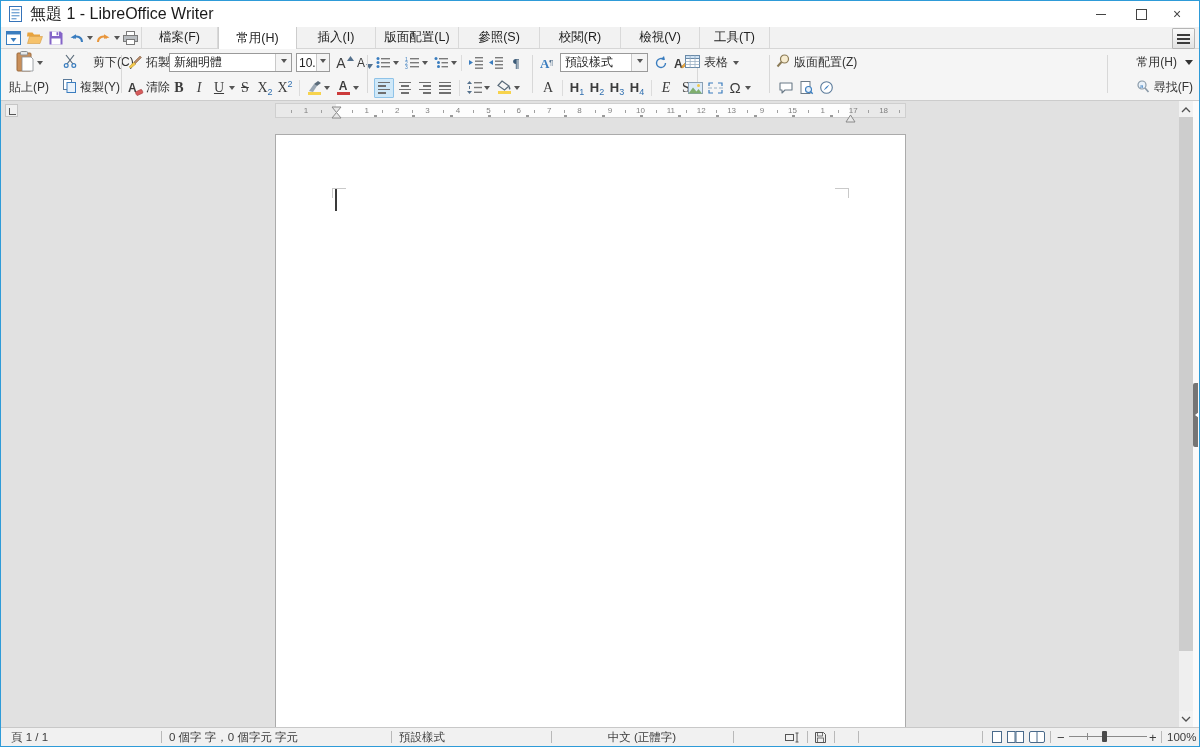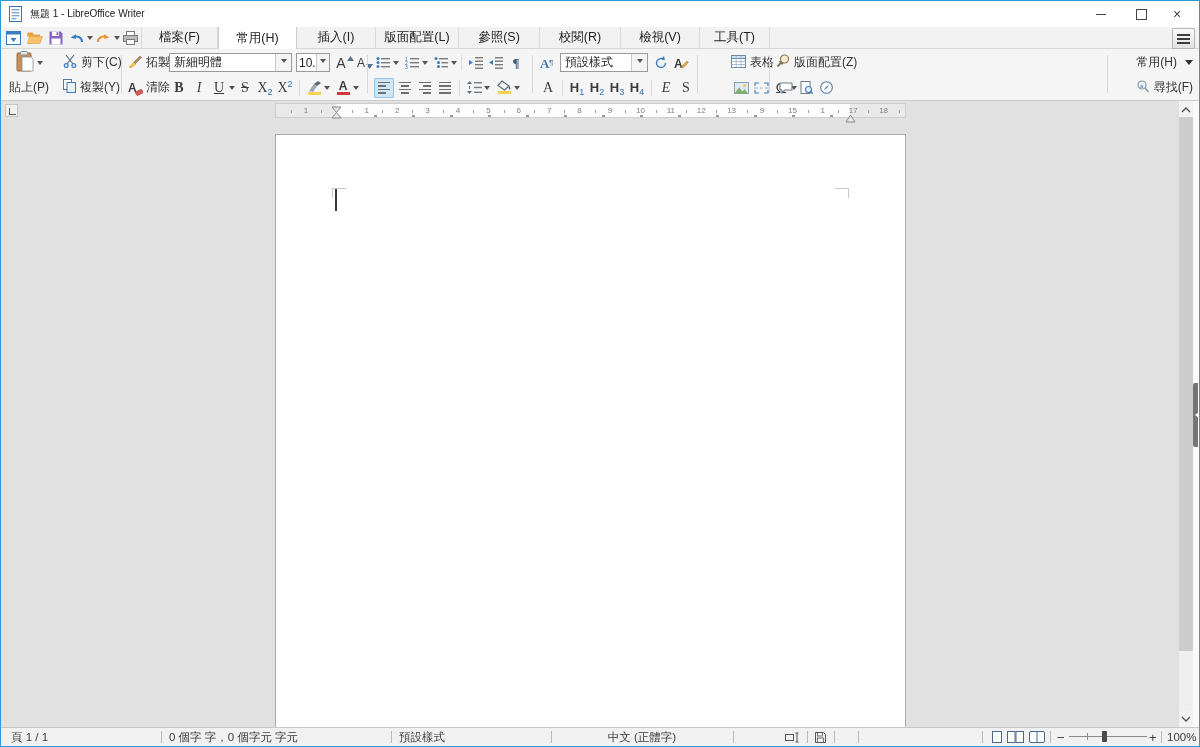--- a/index.html
+++ b/index.html
@@ -2,21 +2,21 @@
 <html><head>
 <meta charset="utf-8">
 <style>
   html,body{margin:0;padding:0;background:#fff;}
   .app{position:relative;width:1200px;height:747px;box-sizing:border-box;border:1px solid #2e9bd8;
        background:#f3f3f3;font-family:"Liberation Sans","DejaVu Sans",sans-serif;overflow:hidden;
        -webkit-font-smoothing:antialiased;color:#3c3c3c;}
   
   .titlebar{position:absolute;left:0;top:0;width:100%;height:26px;background:#fff;display:flex;align-items:center;}
   .title-ic{margin:0 8px 0 8px;display:inline-flex;}
-  .title-txt{font-size:10px;color:#1a1a1a;}
+  .title-txt{font-size:16px;color:#1a1a1a;}
   .wc{position:absolute;top:0;height:26px;width:44px;display:flex;align-items:center;justify-content:center;color:#444;}
   .wc-min{right:76px}.wc-max{right:36px}.wc-close{right:0}
   .minbar{width:10px;height:1px;background:#444;}
   .maxbox{width:9px;height:9px;border:1px solid #444;}
   .closex{font-size:14px;color:#444;line-height:1;}
   
   .tabrow{position:absolute;left:0;top:26px;width:100%;height:22px;background:#f2f2f2;border-bottom:1px solid #d6d6d6;box-sizing:border-box;}
   .qbar{position:absolute;left:2px;top:0;height:21px;display:flex;align-items:center;}
   .qbtn{display:inline-flex;align-items:center;justify-content:center;height:20px;padding:0 2px;margin:0 1px;}
   .cv{width:0;height:0;border:3px solid transparent;border-top:4px solid #555;margin-top:4px;}
@@ -206,21 +206,21 @@
 
     <div class="g" style="left:62px">
       <div class="r1">
         <span>
           <svg width="14" height="14" viewBox="0 0 14 14">
               <path d="M3 1l7 9M11 1L4 10" stroke="#5a6b7a" stroke-width="1.2" fill="none"></path>
               <circle cx="3.2" cy="11.5" r="1.9" fill="none" stroke="#3a7dbf" stroke-width="1.2"></circle>
               <circle cx="10.8" cy="11.5" r="1.9" fill="none" stroke="#3a7dbf" stroke-width="1.2"></circle>
             </svg>
         </span>
-        <span class="lbl" style="margin-left:4px">剪下(C)</span>
+        <span class="lbl" style="margin-left:16px">剪下(C)</span>
       </div>
       <div class="r2">
         <span>
           <svg width="13" height="14" viewBox="0 0 13 14">
               <rect x="0.5" y="0.5" width="8" height="10" fill="#fff" stroke="#5a7a9a"></rect>
               <rect x="4" y="3.5" width="8.5" height="10" fill="#eaf2fa" stroke="#3a7dbf"></rect>
             </svg>
         </span>
         <span class="lbl" style="margin-left:4px">複製(Y)</span>
       </div>
@@ -474,21 +474,21 @@
         <span class="tbtn">
             <span class="glyph serif" style="font-style:italic">E</span>
           </span>
         <span class="tbtn">
             <span class="glyph serif">S</span>
           </span>
       </div>
     </div>
     <div class="sepv" style="left:696px"></div>
 
-    <div class="g" style="left:730px">
+    <div class="g" style="left:684px">
       <div class="r1">
         <span>
           <svg width="15" height="13" viewBox="0 0 15 13">
               <rect x="0.5" y="0.5" width="14" height="12" fill="#fff" stroke="#6a8aa8"></rect>
               <rect x="0.5" y="0.5" width="14" height="3" fill="#cfe3f5" stroke="#6a8aa8"></rect>
               <path d="M5.2 0.5v12M10 0.5v12M0.5 6.5h14M0.5 9.5h14" stroke="#9ab0c4" stroke-width="0.8"></path>
             </svg>
         </span>
         <span class="lbl" style="margin-left:4px">表格</span>
         <span class="cv" style="margin-left:5px"></span>

